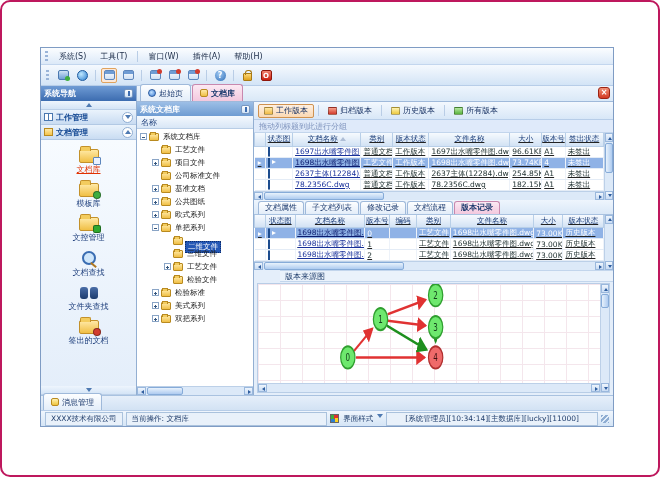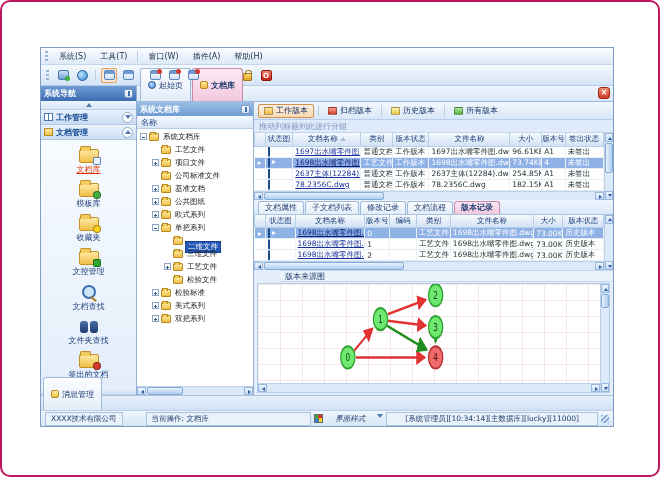--- a/index.html
+++ b/index.html
@@ -57,21 +57,21 @@
   .i-magnify { width:18px; height:16px; position:relative; margin-top:3px; }
   .i-magnify::before { content:""; position:absolute; left:2px; top:1px; width:10px; height:10px; border:2px solid #3a6db2; border-radius:50%; background:#cfe6fa; }
   .i-magnify::after { content:""; position:absolute; right:1px; bottom:0; width:7px; height:2px; background:#b07820; transform:rotate(40deg); }
   .i-binoc { width:18px; height:13px; position:relative; margin-top:5px; }
   .i-binoc::before, .i-binoc::after { content:""; position:absolute; top:0; width:8px; height:12px; background:linear-gradient(#4a6ea8,#1d3c6e); border-radius:3px; }
   .i-binoc::before{ left:0; } .i-binoc::after{ right:0; }
 
   
   .main-col { flex:1; display:flex; flex-direction:column; min-width:0; }
   .tabstrip { height:16px; display:flex; align-items:flex-end; gap:1px; padding:1px 3px 0 3px; background:linear-gradient(#eef5fd,#d9e8f7); border-bottom:1px solid #9fb9da; }
-  .tab { height:14px; display:flex; align-items:center; gap:3px; padding:16px 7px; border:1px solid #9fb9da; border-bottom:none; border-radius:3px 3px 0 0; background:linear-gradient(#fdfeff,#e3edf9); color:#1c3a6e; }
+  .tab { height:14px; display:flex; align-items:center; gap:3px; padding:8px 7px; border:1px solid #9fb9da; border-bottom:none; border-radius:3px 3px 0 0; background:linear-gradient(#fdfeff,#e3edf9); color:#1c3a6e; }
   .tab.active { background:linear-gradient(#fbe9f3,#f3c8de); border-color:#c888ae; font-weight:bold; }
   .tab-ico { width:8px; height:8px; border-radius:2px; }
   .ico-home { background:radial-gradient(circle at 40% 40%, #bfe0ff, #3a7bd5); border:1px solid #2a5a9e; border-radius:50%; }
   .ico-lib { background:linear-gradient(#ffe9a6,#f0bf45); border:1px solid #b98a1f; }
   .tab-close { margin:0 0 2px auto; width:12px; height:12px; background:linear-gradient(#f08f75,#d33822); border:1px solid #9c2212; border-radius:3px; color:#fff; font-size:8px; line-height:10px; text-align:center; font-weight:bold; }
   .main-row { flex:1; display:flex; min-height:0; background:#dfeafa; }
 
   
   .tree-panel { width:117px; border-right:1px solid #93afd2; background:#fff; display:flex; flex-direction:column; }
   .panel-head { height:14px; background:linear-gradient(#9dbfe6,#6e9cd2); color:#fff; font-weight:bold; display:flex; align-items:center; justify-content:space-between; padding:0 3px; }
@@ -103,21 +103,21 @@
   
   .right-col { flex:1; display:flex; flex-direction:column; min-width:0; background:#e4eefa; }
   .ver-toolbar { height:18px; display:flex; align-items:center; gap:2px; padding:0 4px; background:linear-gradient(#f3f8fe,#d8e7f7); border-bottom:1px solid #b7cde8; }
   .vbtn { height:14px; display:flex; align-items:center; gap:3px; padding:0 5px; border-radius:2px; color:#1b3566; }
   .vbtn.selected { background:linear-gradient(#fef0e2,#fad9b4); border:1px solid #cf9250; }
   .vico { width:9px; height:8px; border-radius:1px; border:1px solid rgba(0,0,0,.3); }
   .vi-work{ background:linear-gradient(#ffe9a6,#f0b945); } .vi-arch{ background:linear-gradient(#f6a08c,#d23c2e); }
   .vi-hist{ background:linear-gradient(#fff3b0,#ecc93e); } .vi-all{ background:linear-gradient(#b5e8a0,#58b33e); }
   .vsep { width:1px; height:11px; background:#b9cde6; margin:0 2px; }
   .group-hint { height:13px; background:#dfeafa; border-bottom:1px solid #c2d5ec; color:#7e93bd; display:flex; align-items:center; padding:0 5px; }
-  .grid-area { display:flex; min-height:0; }
+  .grid-area { display:flex; min-height:0;text-decoration:underline; }
   .grid-main { flex:1; min-width:0; display:flex; flex-direction:column; background:#fff; }
   table.grid { border-collapse:collapse; table-layout:fixed; width:100%; font-size:7.5px; }
   .grid th { height:13px; background:linear-gradient(#f6fafe,#d2e2f4); border:1px solid #b8cfe8; border-top:none; color:#1a3c78; font-weight:normal; overflow:hidden; white-space:nowrap; text-align:center; position:relative; }
   .grid td { height:11px; border-bottom:1px solid #e4ecf6; border-right:1px solid #edf2f9; overflow:hidden; white-space:nowrap; padding:0 2px; color:#233; }
   .grid tr.selected td { background:#8fb2e6; color:#fff; }
   .grid td.link { color:#18309a; text-decoration:underline; }
   .grid tr.selected td.link { color:#0c1c6e; }
   .sort-asc { display:inline-block; width:0; height:0; border-left:3px solid transparent; border-right:3px solid transparent; border-bottom:4px solid #aebed6; margin-left:2px; }
   .stat-ico { width:11px; height:8px; margin:0 auto; background:linear-gradient(#7fb0e8,#2f6cc0); border:1px solid #1d4c8e; border-radius:2px; position:relative; }
   .stat-ico::after { content:""; position:absolute; left:3px; top:2px; border-top:2px solid transparent; border-bottom:2px solid transparent; border-left:4px solid #fff; }
@@ -214,26 +214,20 @@
           <span class="bigfolder">
                 <span class="badge b-page"></span>
               </span>
           <span class="lbl">文档库</span>
         </div>
         <div class="sb-item">
           <span class="bigfolder">
                 <span class="badge b-green"></span>
               </span>
           <span class="lbl">模板库</span>
-        </div>
-        <div class="sb-item">
-          <span class="bigfolder">
-                <span class="badge b-star"></span>
-              </span>
-          <span class="lbl">收藏夹</span>
         </div>
         <div class="sb-item">
           <span class="bigfolder">
                 <span class="badge b-gear"></span>
               </span>
           <span class="lbl">文控管理</span>
         </div>
         <div class="sb-item">
           <span class="i-magnify"></span>
           <span class="lbl">文档查找</span>
@@ -612,22 +606,22 @@
 
   <div style="height:15px; background:linear-gradient(#e6effa,#d2e2f4); border-top:1px solid #a9c2e0; display:flex; align-items:flex-end; padding:0 2px;">
     <span class="tab" style="height:13px">
       <span class="tab-ico" style="background:linear-gradient(#fff2b0,#eec43e); border:1px solid #b98a1f;"></span>
       <span>消息管理</span>
     </span>
   </div>
 
   <div style="height:16px; background:linear-gradient(#f0f6fd,#d5e5f6); border-top:1px solid #b7cde8; display:flex; align-items:center; gap:3px; padding:0 4px; font-size:7.5px; color:#23406e;">
     <span style="border:1px solid #aac2dd; background:#e9f1fa; padding:1px 5px;">XXXX技术有限公司</span>
-    <span style="border:1px solid #aac2dd; background:#e9f1fa; padding:1px 5px; flex:1;margin-left:20px;">当前操作: 文档库</span>
-    <span style="display:flex; gap:12px;font-style:italic;">
+    <span style="border:1px solid #aac2dd; background:#e9f1fa; padding:1px 5px; flex:1;">当前操作: 文档库</span>
+    <span style="display:flex; gap:4px;">
       <span style="width:9px; height:9px; background:conic-gradient(#e03030 0 25%, #ffd21e 0 50%, #2f7fd0 0 75%, #3fae3f 0 100%); border:1px solid #666;"></span>
       <span>界面样式</span>
       <span class="chev down"></span>
     </span>
     <span style="border:1px solid #aac2dd; background:#e9f1fa; padding:1px 18px;">[系统管理员][10:34:14][主数据库][lucky][11000]</span>
     <span style="width:8px; height:8px; background:repeating-linear-gradient(135deg,#8fadd2 0 1.5px, transparent 1.5px 3.5px);"></span>
   </div>
 
 </div>
 </div>

